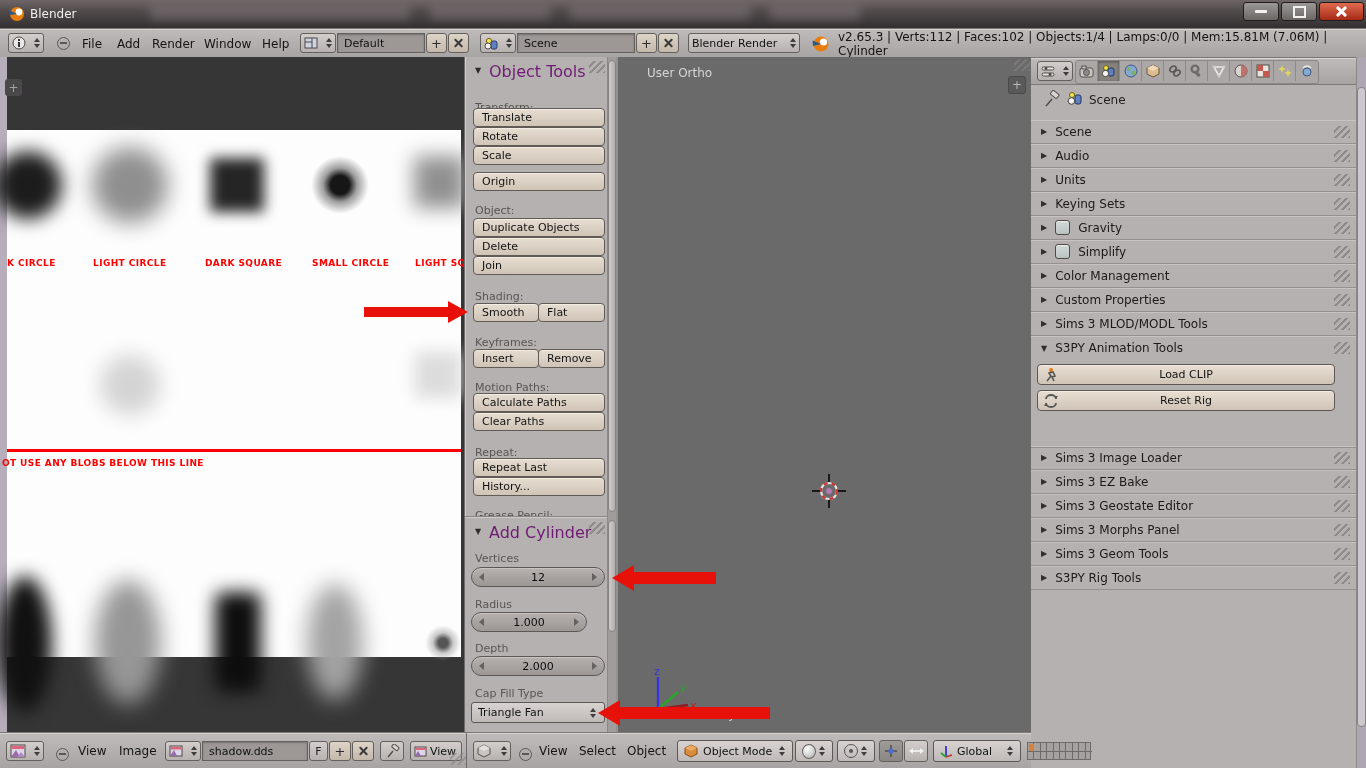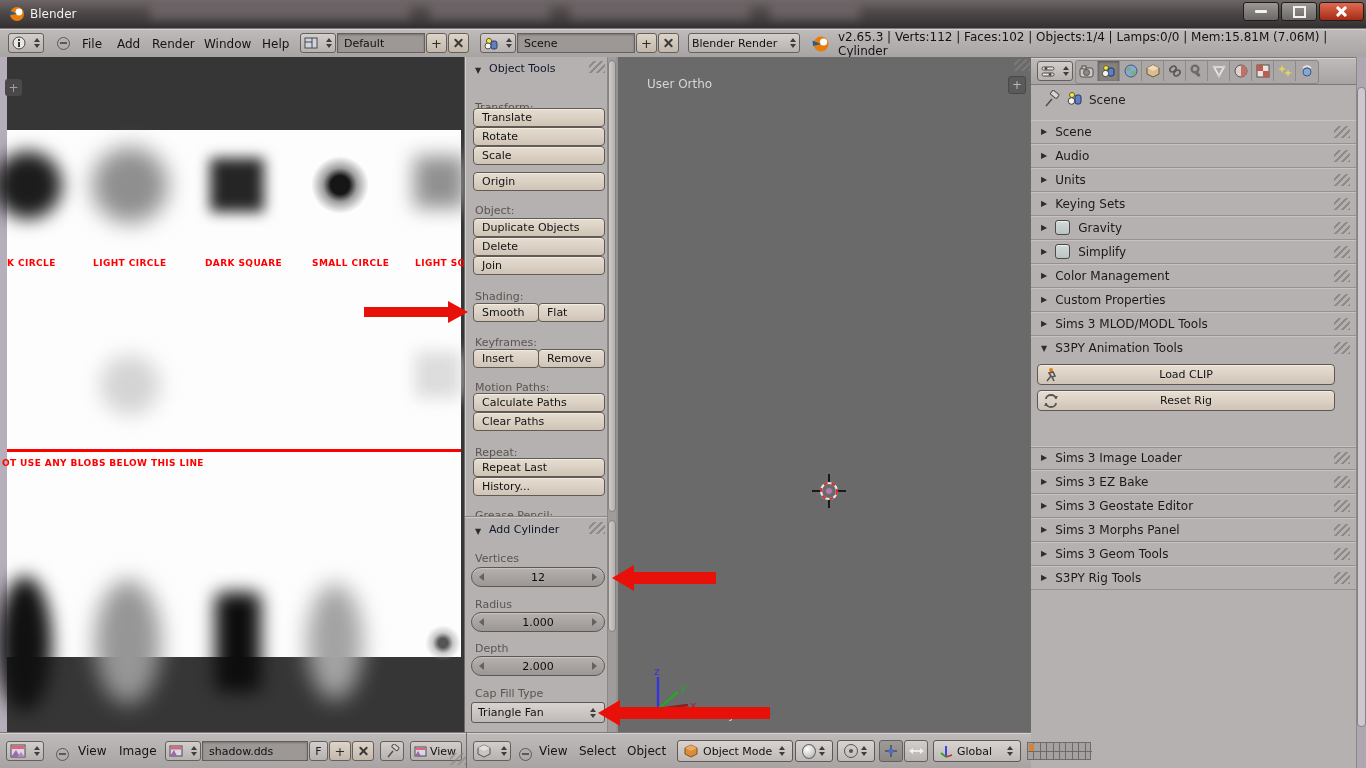--- a/index.html
+++ b/index.html
@@ -32,21 +32,21 @@
     background:linear-gradient(#ddd4c8,#c3b8aa);display:flex;align-items:center;justify-content:center;font-size:12px;color:#222;box-sizing:border-box;}
   .ud{display:flex;flex-direction:column;gap:2px;margin-left:auto;padding-left:3px;}
   .ud i{width:0;height:0;border-left:3px solid transparent;border-right:3px solid transparent;}
   .ud i.u{border-bottom:4px solid #3e3e3e;} .ud i.d{border-top:4px solid #3e3e3e;}
   .xicon{position:relative;width:9px;height:9px;display:inline-block;}
   .xicon::before,.xicon::after{content:"";position:absolute;left:-1px;top:3px;width:11px;height:2px;background:#3a3a3a;border-radius:1px;}
   .xicon::before{transform:rotate(45deg);} .xicon::after{transform:rotate(-45deg);}
   .plus{font-size:13px;color:#2c2c2c;line-height:1;}
   
   .shelf-label{position:absolute;font-size:11px;color:#5b5551;}
-  .ptitle{font-size:11px;color:#0f172a;}
+  .ptitle{font-size:16px;color:#701a75;}
   .tri{font-size:8px;color:#2d2d2d;}
   .tbtn{position:absolute;height:19px;border:1px solid #615b56;border-radius:4px;
     background:linear-gradient(#e6ddd1,#cfc4b6);font-size:11px;color:#131313;
     display:flex;align-items:center;padding-left:8px;box-sizing:border-box;box-shadow:inset 0 1px 0 #f2ece2;}
   .slider{position:absolute;height:20px;border:1px solid #5e5854;border-radius:10px;
     background:linear-gradient(#b6b1ae,#9c9794);font-size:11px;color:#0d0d0d;
     display:flex;align-items:center;justify-content:center;box-sizing:border-box;box-shadow:inset 0 1px 0 #c9c4c1;}
   .sl-l,.sl-r{position:absolute;top:50%;margin-top:-4px;width:0;height:0;border-top:4px solid transparent;border-bottom:4px solid transparent;opacity:.65;}
   .sl-l{left:7px;border-right:5px solid #3f3f3f;} .sl-r{right:7px;border-left:5px solid #3f3f3f;}
   .drop{position:absolute;height:21px;border:1px solid #5e5854;border-radius:3px;
@@ -254,21 +254,21 @@
       <div class="grip abs" style="left:124px;top:5px"></div>
       <span class="tri abs" style="left:10px;top:10px">▼</span>
       <span class="ptitle abs" style="left:24px;top:6px">Add Cylinder</span>
       <span class="shelf-label" style="left:10px;top:35px">Vertices</span>
       <div class="slider" style="left:6px;top:50px;width:134px">
         <span class="sl-l"></span>
         <span>12</span>
         <span class="sl-r"></span>
       </div>
       <span class="shelf-label" style="left:10px;top:81px">Radius</span>
-      <div class="slider" style="left:6px;top:95px;width:134px">
+      <div class="slider" style="left:6px;top:95px;width:116px">
         <span class="sl-l"></span>
         <span>1.000</span>
         <span class="sl-r"></span>
       </div>
       <span class="shelf-label" style="left:10px;top:125px">Depth</span>
       <div class="slider" style="left:6px;top:139px;width:134px">
         <span class="sl-l"></span>
         <span>2.000</span>
         <span class="sl-r"></span>
       </div>
@@ -282,21 +282,21 @@
       </div>
     </div>
 
     <div class="vscroll" style="left:142px;top:0;width:9px;height:675px">
       <div class="vhandle" style="left:0;top:3px;width:8px;height:452px"></div>
       <div class="vhandle" style="left:0;top:463px;width:8px;height:112px"></div>
     </div>
   </div>
 
   <div class="abs" style="left:616px;top:57px;width:414px;height:675px;background:#6a6a6a;border-left:2px solid #969291;box-sizing:border-box">
-    <span class="vtext abs" style="left:29px;top:20px">User Ortho</span>
+    <span class="vtext abs" style="left:29px;top:9px">User Ortho</span>
     <div class="abs" style="left:390px;top:19px;width:18px;height:18px;background:#5a5a5a;border:1px solid #494949;border-radius:3px;color:#b9b9b9;font-size:12px;display:flex;align-items:center;justify-content:center;box-sizing:border-box">
         <span>+</span>
       </div>
     <div class="grip abs" style="left:396px;top:2px;opacity:.5"></div>
 
     <svg class="abs" style="left:194px;top:417px" width="34" height="34">
       <line x1="17" y1="0" x2="17" y2="10" stroke="#1a1a1a" stroke-width="2"></line>
       <line x1="17" y1="24" x2="17" y2="34" stroke="#1a1a1a" stroke-width="2"></line>
       <line x1="0" y1="17" x2="10" y2="17" stroke="#1a1a1a" stroke-width="2"></line>
       <line x1="24" y1="17" x2="34" y2="17" stroke="#1a1a1a" stroke-width="2"></line>

